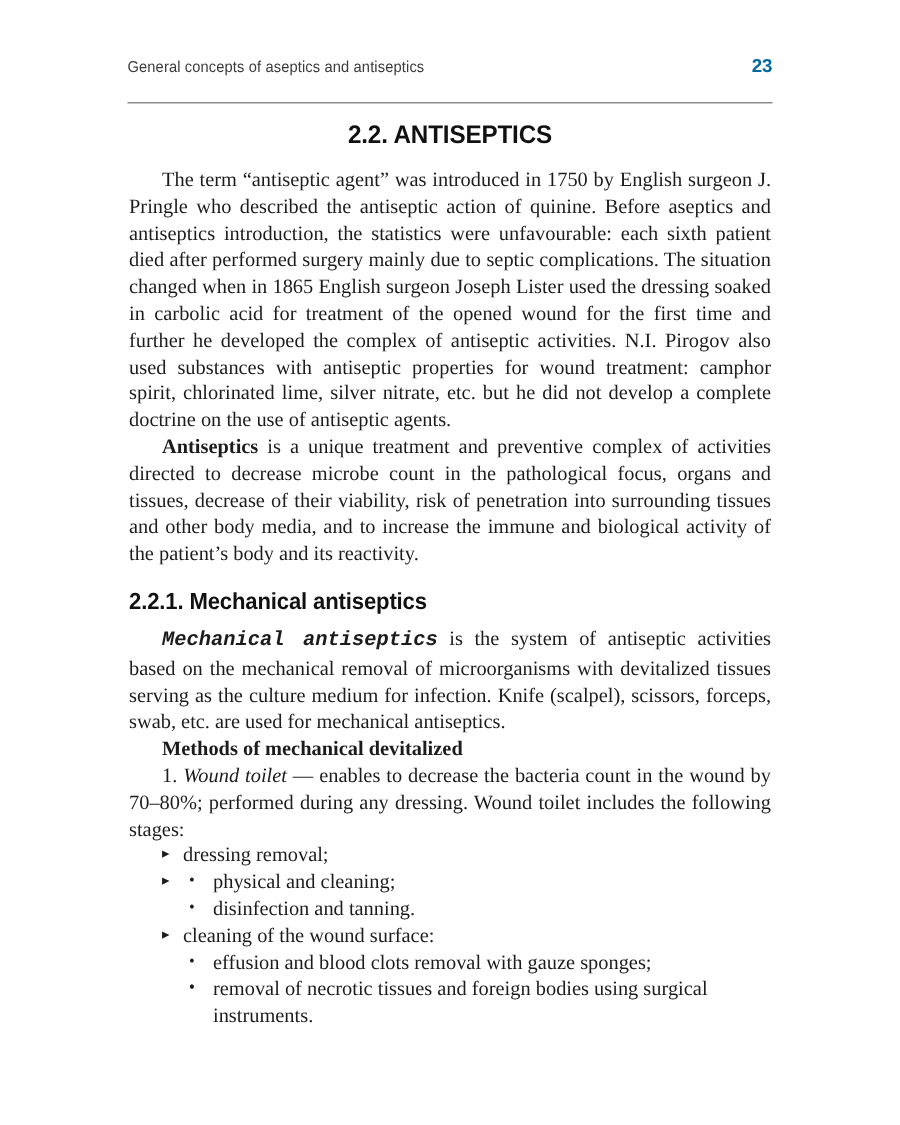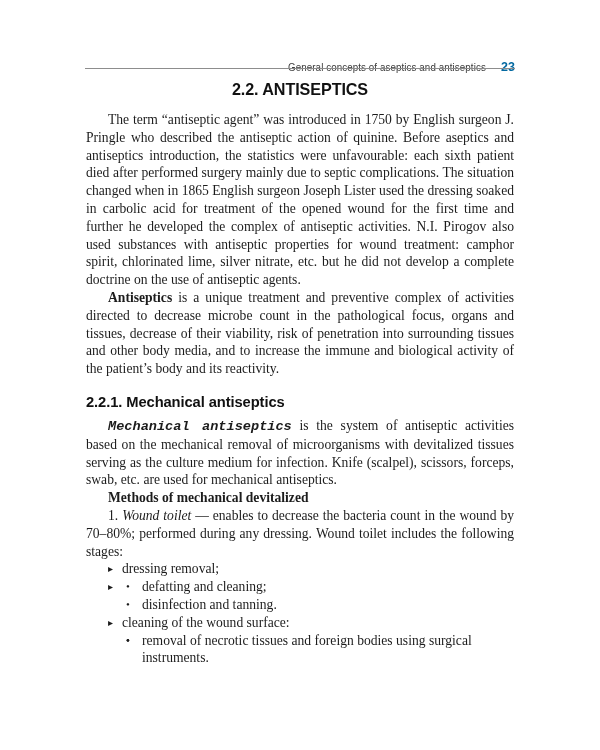--- a/index.html
+++ b/index.html
@@ -20,25 +20,25 @@
     width: 600px;
     height: 750px;
     box-sizing: border-box;
     padding: 0;
   }
 
   
   .running-head {
     position: absolute;
     left: 85px;
-    top: 60px;
+    top: 37px;
     width: 430px;
     display: flex;
     align-items: baseline;
-    justify-content: flex-end;
+    justify-content: space-between;
   }
   .running-head-text {
     font-family: "Liberation Sans", sans-serif;
     font-size: 10.5px;
     letter-spacing: 0.1px;
     color: #3b3b3b;
     transform: scaleX(0.93);
     transform-origin: left center;
     white-space: nowrap;
   }
@@ -184,35 +184,36 @@
       <li>
         <span class="tri">▸</span>
         <span>dressing removal;</span>
       </li>
 
       <li>
         <span class="tri">▸</span>
         <ul class="lvl2">
           <li>
             <span class="dot">•</span>
-            <span>defatting and cleaning;</span>
+            <span>physical and cleaning;</span>
           </li>
           <li>
             <span class="dot">•</span>
             <span>disinfection and tanning.</span>
           </li>
         </ul>
       </li>
 
       <li>
         <span class="tri">▸</span>
         <span>cleaning of the wound surface:</span>
         <ul class="lvl2">
           <li>
             <span class="dot">•</span>
+            <span>effusion and blood clots removal with gauze sponges;</span>
           </li>
           <li>
             <span class="dot">•</span>
           </li>
           <li>
             <span class="dot">•</span>
             <span>removal of necrotic tissues and foreign bodies using surgical instruments.</span>
           </li>
         </ul>
       </li>

